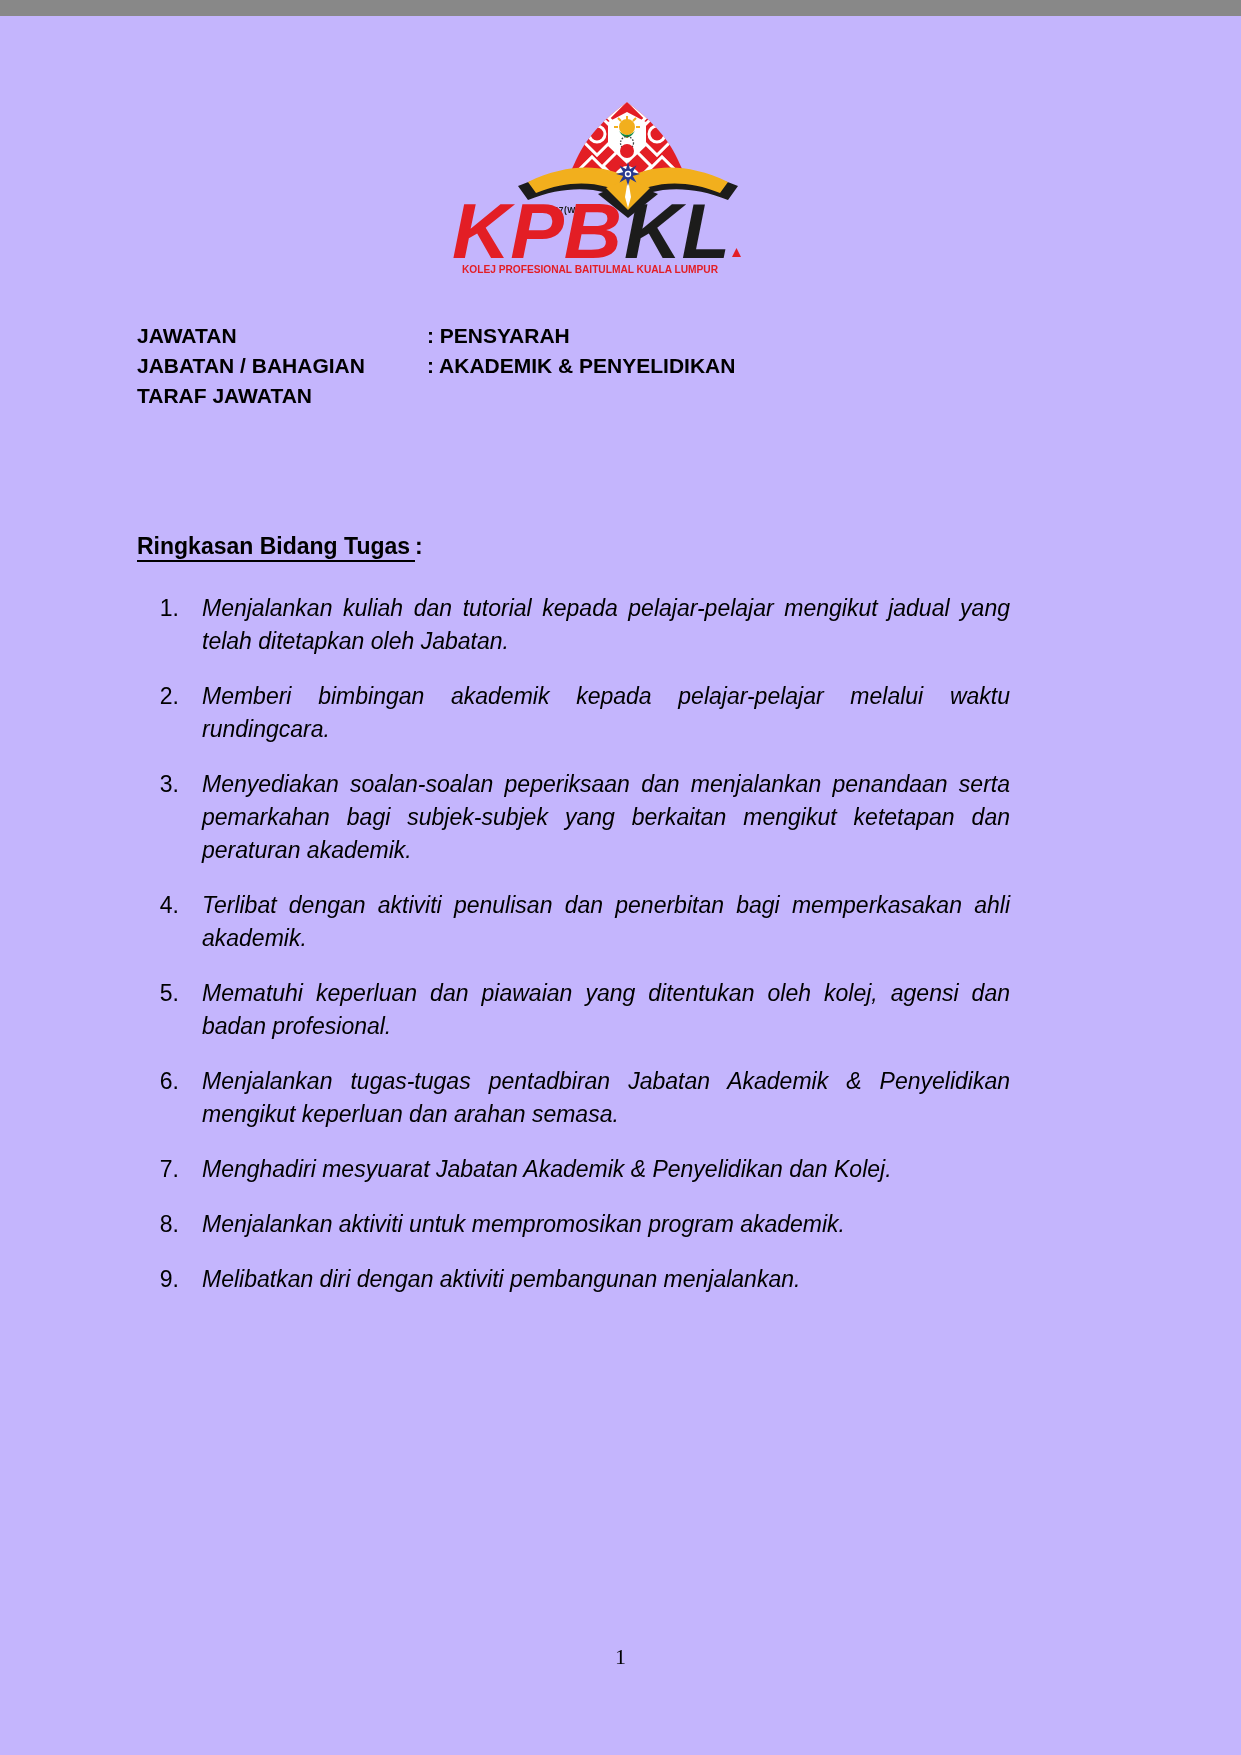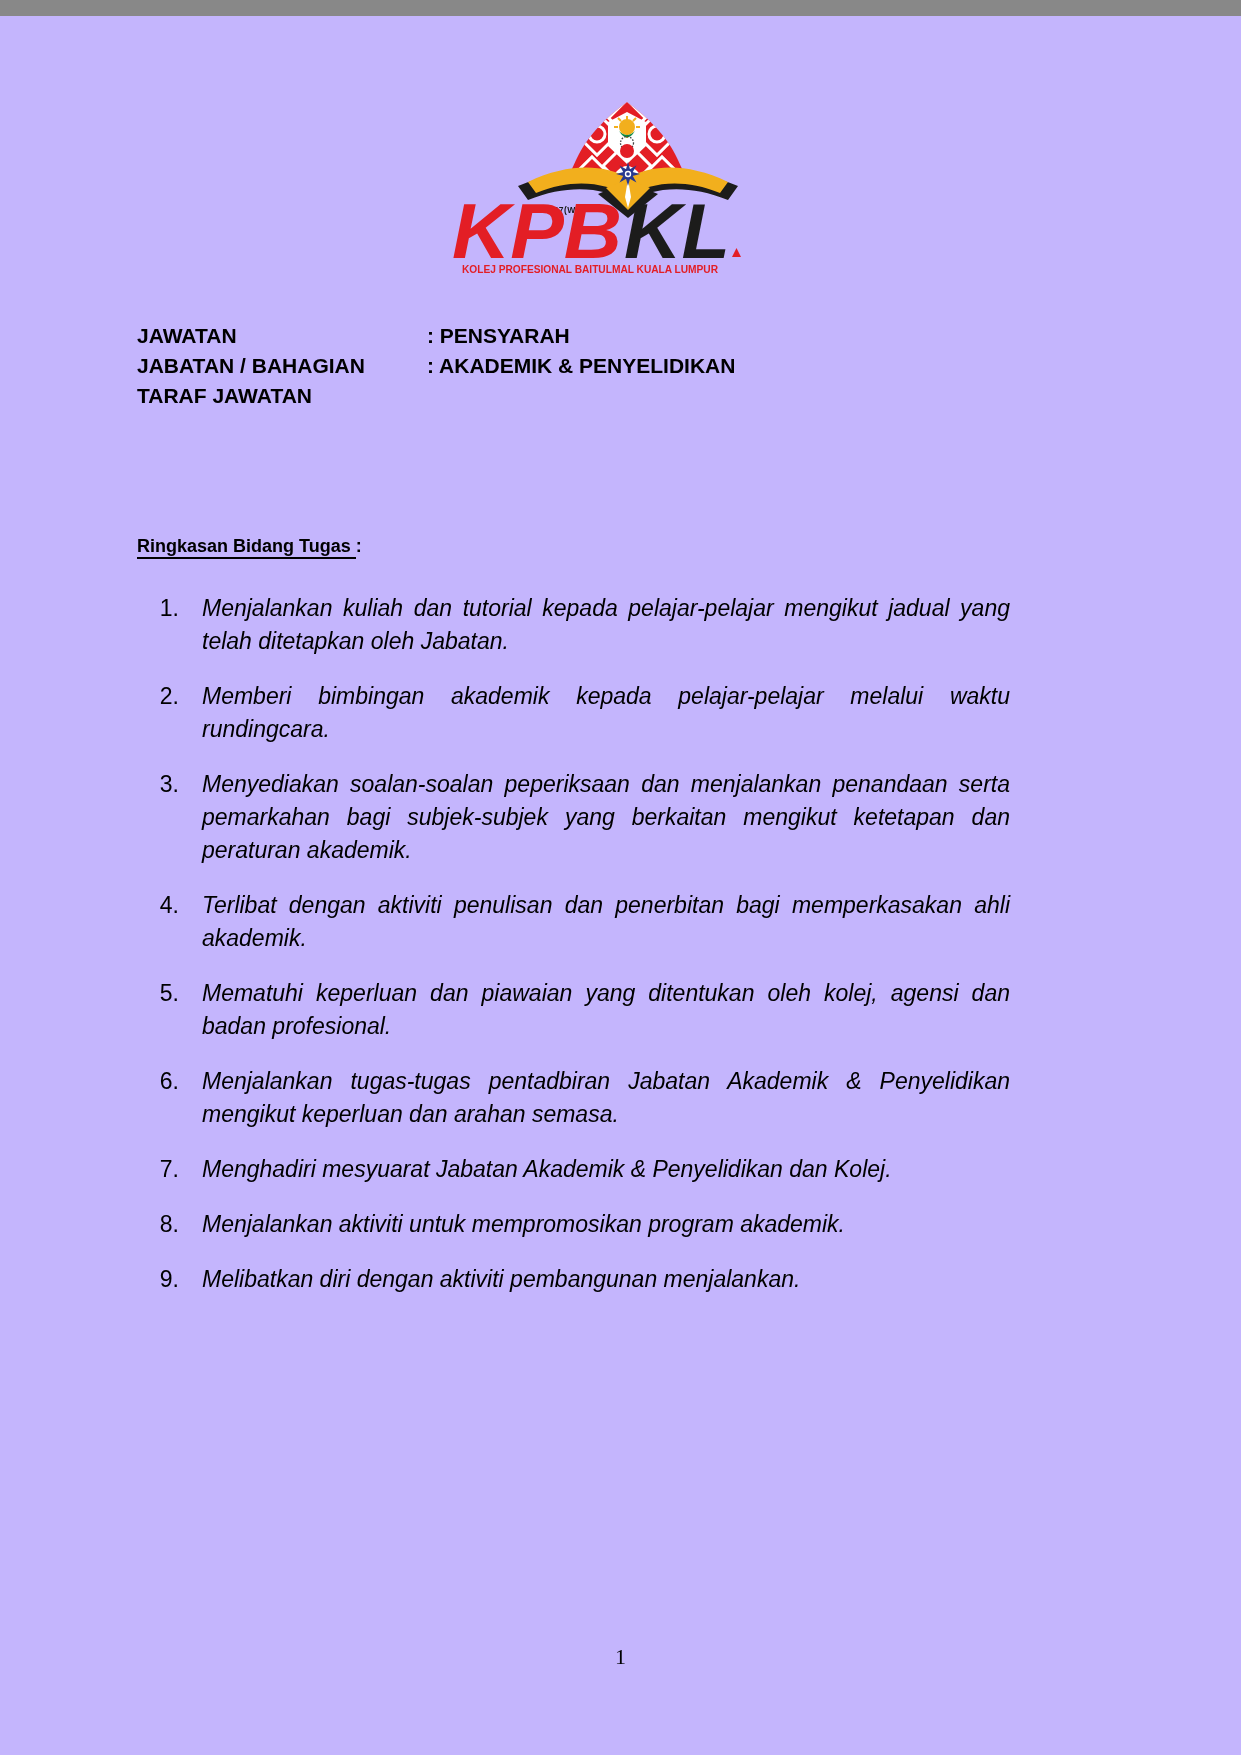--- a/index.html
+++ b/index.html
@@ -40,21 +40,21 @@
     gap: 24px;
   }
   .header-label { width: 266px; }
   .header-value { flex: 1; }
 
   
   .section-heading {
     position: absolute;
     left: 137px;
     top: 515px;
-    font-size: 18px;
+    font-size: 23px;
     font-weight: bold;
     line-height: 30px;
     white-space: pre;
   }
   .section-heading .underlined {
     border-bottom: 2px solid #000;
     padding-bottom: 1px;
     padding-right: 5px;
   }
 

